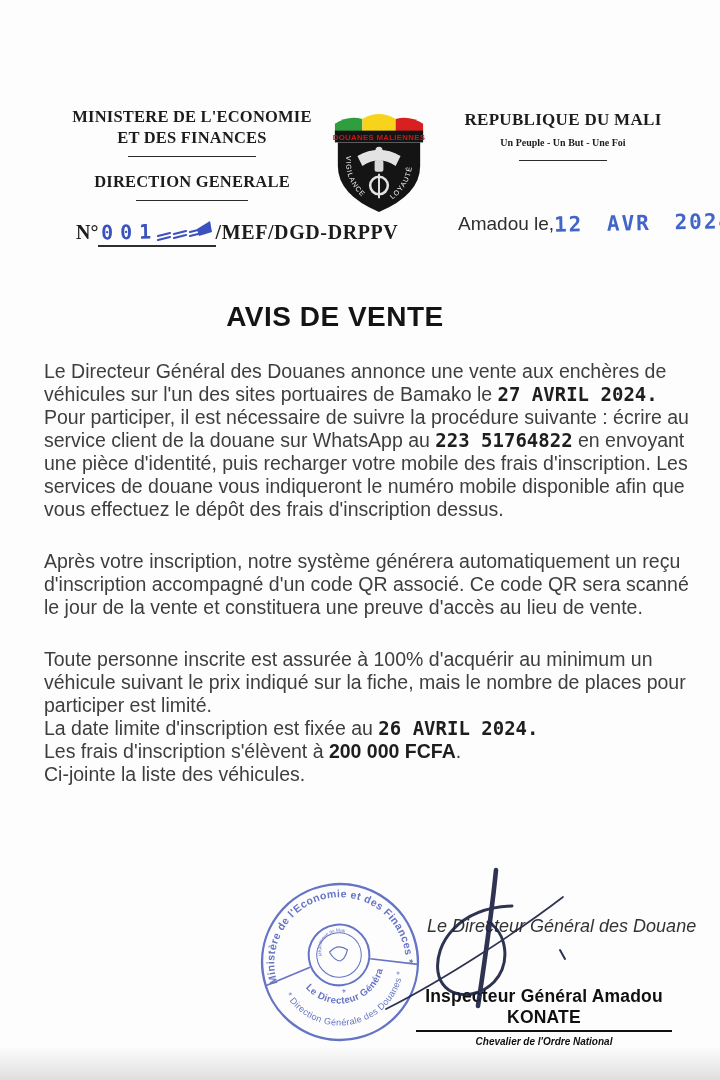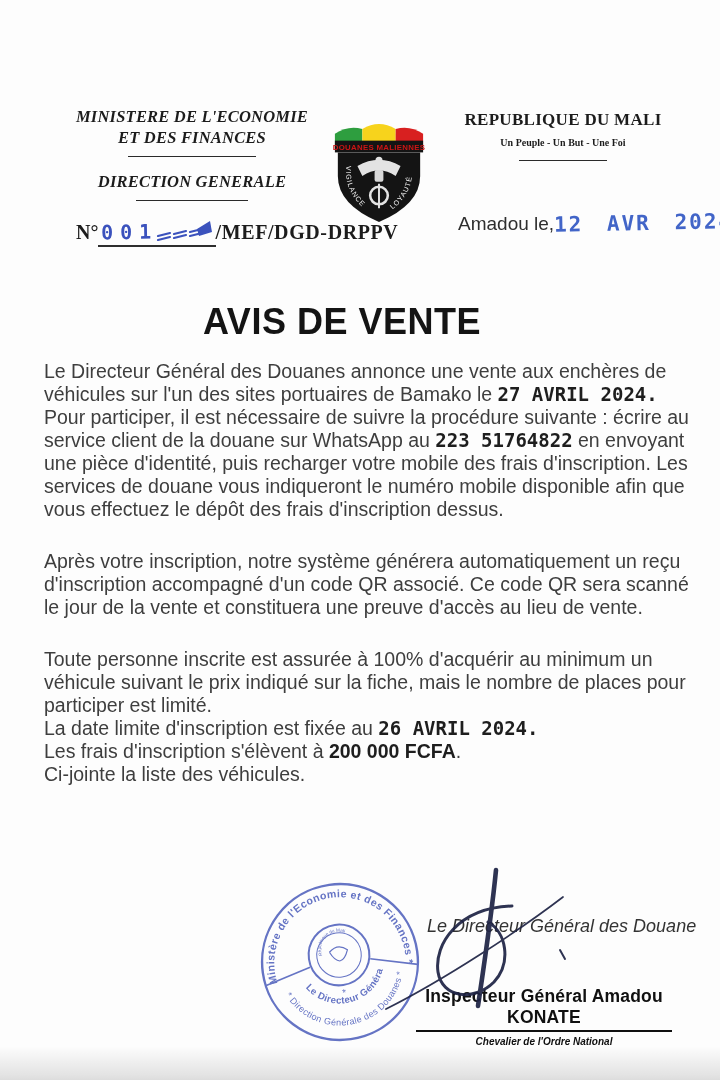--- a/index.html
+++ b/index.html
@@ -6,32 +6,32 @@
   .page{
     position:relative; width:720px; height:1080px; margin:0 auto;
     background:#fdfdfd; overflow:hidden;
     font-family:"Liberation Sans",sans-serif; color:#3d3d3d;
   }
   
   .hdr-left{
     position:absolute; left:70px; top:106px; width:244px; text-align:center;
     font-family:"Liberation Serif",serif; font-weight:700; color:#1c1c1c;
   }
-  .hdr-left .blocktxt{font-size:16.5px; line-height:1.28; letter-spacing:.2px;font-style:italic;}
+  .hdr-left .blocktxt{font-size:16.5px; line-height:1.28; letter-spacing:.2px;}
   .rule{border:none; border-top:1.8px solid #2a2a2a; margin:8px auto 14px auto;}
   .rule.r1{width:128px;}
   .rule.r2{width:112px; margin-bottom:0;}
   .hdr-right{
     position:absolute; left:452px; top:110px; width:222px; text-align:center;
     font-family:"Liberation Serif",serif; font-weight:700; color:#1c1c1c;
   }
   .hdr-right .republic{font-size:17px; letter-spacing:.3px;text-align:center;}
   .hdr-right .motto{font-size:10px; margin-top:7px;}
   .hdr-right .rule{width:88px; margin-top:12px;}
-  .logo-wrap{position:absolute; left:330px; top:118px; width:98px; height:108px;}
+  .logo-wrap{position:absolute; left:330px; top:108px; width:98px; height:108px;}
 
   
   .ref-line{
     position:absolute; left:76px; top:219px; white-space:nowrap;
     font-family:"Liberation Serif",serif; font-weight:700; font-size:20px; color:#1c1c1c;
   }
   .ref-underline{
     display:inline-block; border-bottom:2px solid #2e2e2e;
     padding:0 3px 1px 3px; vertical-align:baseline;
   }
@@ -43,22 +43,22 @@
   .ref-suffix{letter-spacing:.6px;}
   .date-line{position:absolute; left:458px; top:211px; white-space:nowrap; font-size:19px; color:#2e2e2e;}
   .date-stamp{
     display:inline-block; font-family:"DejaVu Sans Mono",monospace; font-weight:700;
     font-size:21px; letter-spacing:2px; word-spacing:9px; color:#4265c8;
     transform:rotate(-1.2deg); margin-left:0px;
   }
 
   
   .title{
-    position:absolute; left:8px; top:301px; width:668px; text-align:center;
-    font-size:36px; font-weight:800; letter-spacing:.5px; color:#141414; margin:0;
+    position:absolute; left:1px; top:301px; width:668px; text-align:center;
+    font-size:28px; font-weight:800; letter-spacing:.5px; color:#141414; margin:0;
   }
   .body-text-area{
     position:absolute; left:44px; top:360px; width:652px;
     font-size:19.5px; line-height:23px; color:#3e3e3e; white-space:pre-wrap;
   }
   .para + .para{margin-top:29px;}
   .v-mono{font-family:"DejaVu Sans Mono",monospace; font-weight:700; color:#1e1e1e; font-size:19px;}
   .v-sans{font-weight:700; color:#1e1e1e;}
 
   

